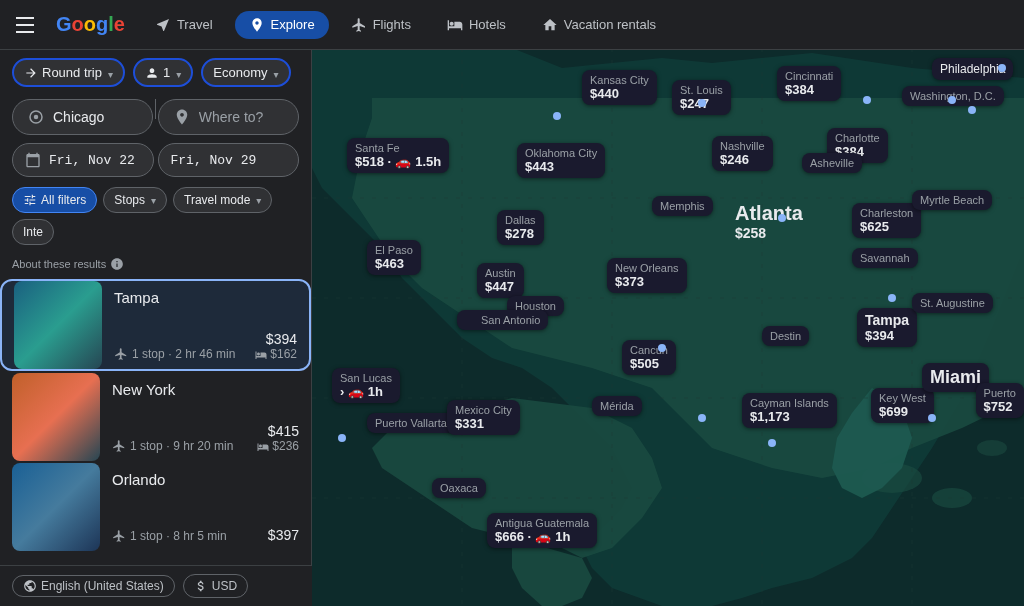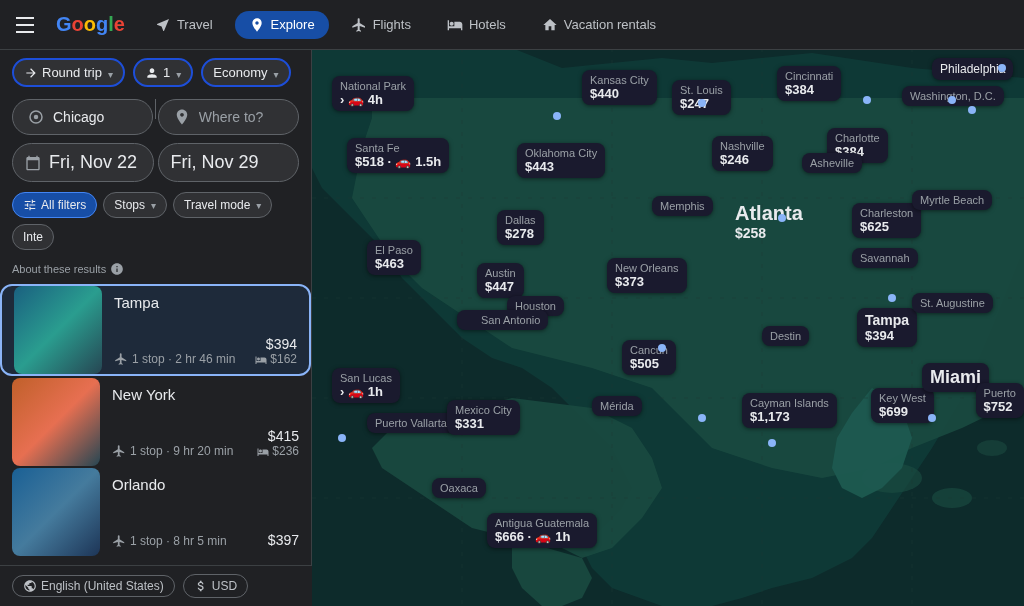--- a/index.html
+++ b/index.html
@@ -102,21 +102,21 @@
       background: #5f6368; margin: 0 auto;
     }
 
     .date-row {
       display: flex; gap: 4px; padding: 4px 12px;
     }
     .date-box {
       flex: 1; display: flex; align-items: center; gap: 8px;
       background: #303134; border: 1px solid #5f6368;
       border-radius: 24px; padding: 8px 12px;
-      font-size: 18px; color: #e8eaed; cursor: pointer;
+      font-size: 13px; color: #e8eaed; cursor: pointer; font-family: Liberation Mono, monospace;
     }
     .date-box svg { width: 16px; height: 16px; fill: #9aa0a6; }
 
     .filter-row {
       display: flex; gap: 6px; padding: 6px 12px; flex-wrap: wrap;
     }
     .filter-btn {
       display: flex; align-items: center; gap: 4px;
       background: #303134; border: 1px solid #5f6368;
       border-radius: 20px; padding: 5px 10px;
@@ -471,24 +471,20 @@
       <line x1="0" y1="150" x2="712" y2="150" stroke="#1e3a35" stroke-width="0.5" stroke-dasharray="4,8"></line>
       <line x1="0" y1="250" x2="712" y2="250" stroke="#1e3a35" stroke-width="0.5" stroke-dasharray="4,8"></line>
       <line x1="0" y1="350" x2="712" y2="350" stroke="#1e3a35" stroke-width="0.5" stroke-dasharray="4,8"></line>
       <line x1="0" y1="450" x2="712" y2="450" stroke="#1e3a35" stroke-width="0.5" stroke-dasharray="4,8"></line>
       <line x1="150" y1="0" x2="150" y2="558" stroke="#1e3a35" stroke-width="0.5" stroke-dasharray="4,8"></line>
       <line x1="300" y1="0" x2="300" y2="558" stroke="#1e3a35" stroke-width="0.5" stroke-dasharray="4,8"></line>
       <line x1="450" y1="0" x2="450" y2="558" stroke="#1e3a35" stroke-width="0.5" stroke-dasharray="4,8"></line>
       <line x1="600" y1="0" x2="600" y2="558" stroke="#1e3a35" stroke-width="0.5" stroke-dasharray="4,8"></line>
     </svg>
 
-    <div class="map-label" style="left:20px;top:28px;">
-      <span class="city-name">National Park</span>
-      <span class="price">› 🚗 4h</span>
-    </div>
 
     <div class="map-label" style="left:270px;top:22px;">
       <span class="city-name">Kansas City</span>
       <span class="price">$440</span>
     </div>
 
     <div class="map-label" style="left:360px;top:32px;">
       <span class="city-name">St. Louis</span>
       <span class="price">$247</span>
     </div>

